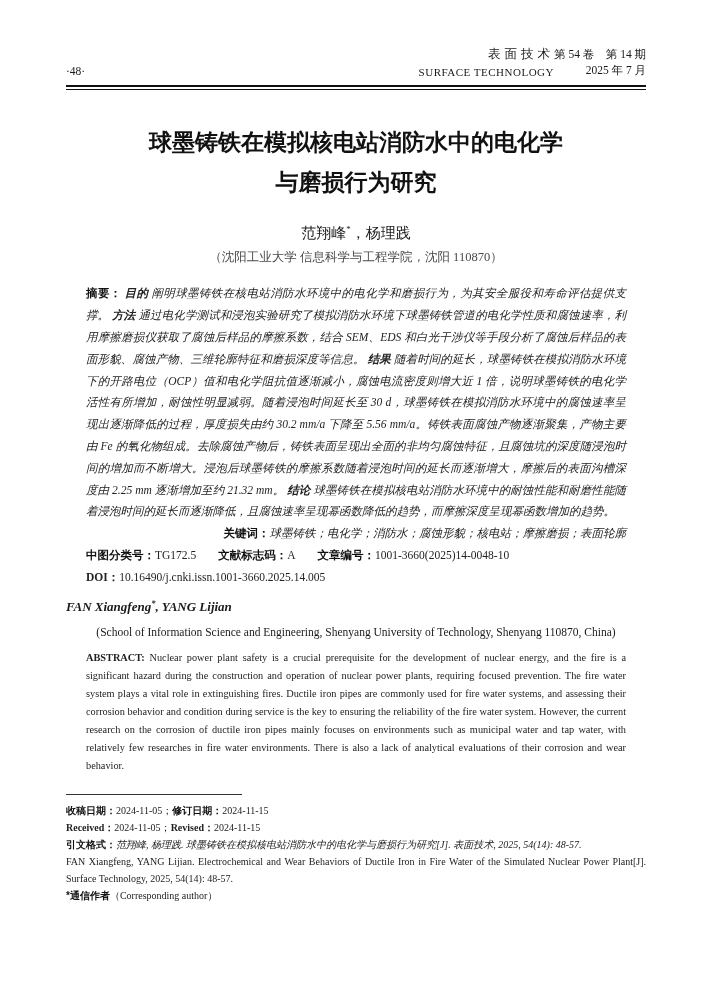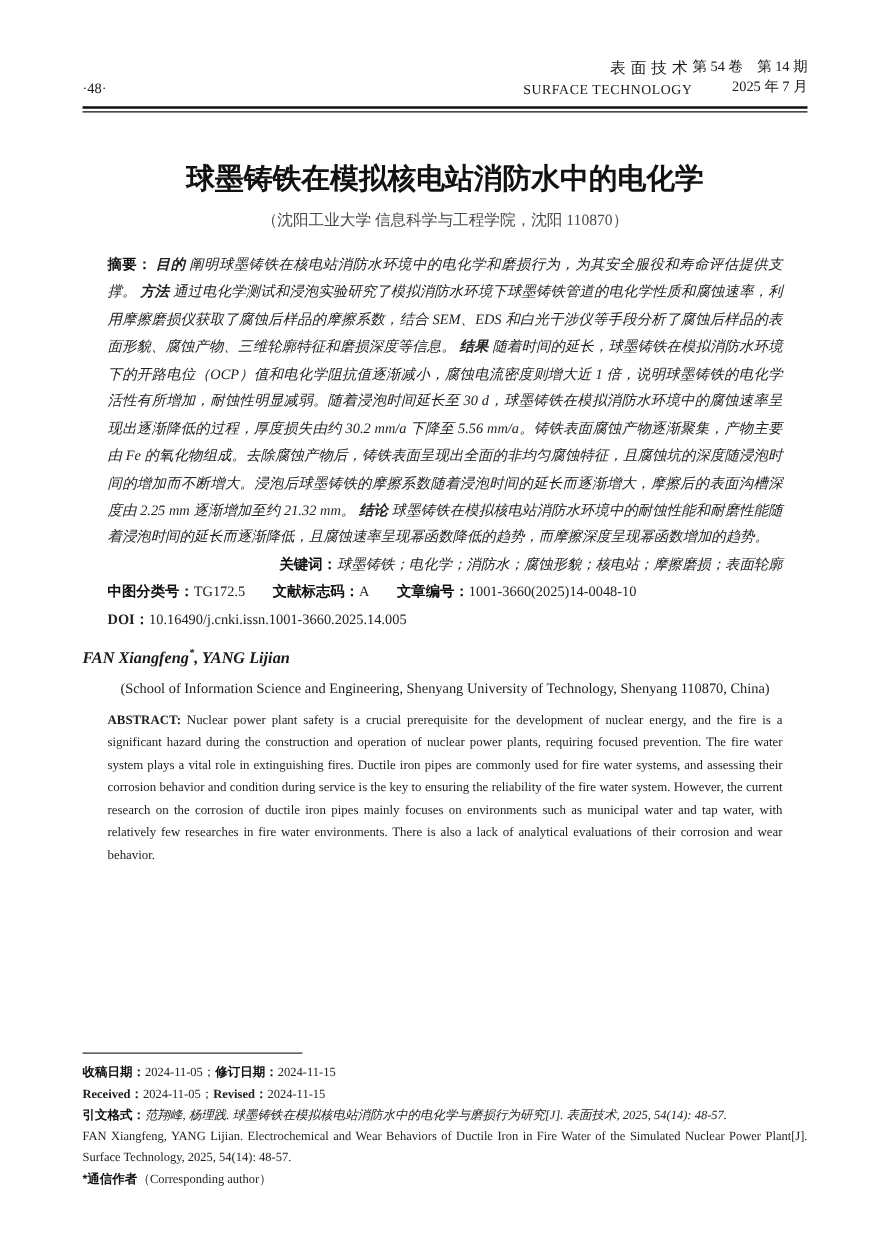--- a/index.html
+++ b/index.html
@@ -48,21 +48,21 @@
 
   
   .en-title{margin-top:17px;text-align:center;font-weight:bold;font-size:17px;line-height:24px;color:#111;}
   .en-authors{margin-top:9px;text-align:left;font-weight:bold;font-style:italic;font-size:13px;}
   .en-authors sup{font-size:8.5px;}
   .en-affiliation{margin-top:11px;text-align:center;font-size:11.5px;}
   .en-abstract{margin:11px 20px 0 20px;font-size:10.3px;line-height:18px;text-align:justify;color:#222;}
   .en-abstract .hd{font-weight:bold;}
 
   
-  .footnote{position:absolute;left:66px;right:66px;top:842px;font-size:10px;line-height:17px;color:#222;}
+  .footnote{position:absolute;left:66px;right:66px;top:794px;font-size:10px;line-height:17px;color:#222;}
   .fn-rule{width:176px;border-top:1.2px solid #333;margin-bottom:7px;}
   .footnote .hd-cn{font-family:"Liberation Sans",sans-serif;font-weight:bold;color:#111;}
   .footnote .hd-en{font-weight:bold;}
   .fn-cite-cn{font-style:italic;text-align:center;}
   .fn-en-cite{text-align:justify;}
 </style>
 </head>
 <body>
 
 <div class="page">
@@ -75,22 +75,24 @@
     </div>
     <div class="jh-right">
       <div>第 54 卷　第 14 期</div>
       <div>2025 年 7 月</div>
     </div>
   </div>
   <div class="double-rule"></div>
 
   <div class="cn-title">
     <div>球墨铸铁在模拟核电站消防水中的电化学</div>
+    <div>与磨损行为研究</div>
   </div>
 
+  <div class="cn-authors"><span>范翔峰</span><sup>*</sup><span>，</span><span>杨理践</span></div>
 
   <div class="cn-affiliation">（沈阳工业大学 信息科学与工程学院，沈阳 110870）</div>
 
   <div class="cn-block">
     <div class="cn-abstract"><span class="hd">摘要：</span><span class="seg-label">目的</span><span class="seg-text">阐明球墨铸铁在核电站消防水环境中的电化学和磨损行为，为其安全服役和寿命评估提供支撑。</span><span class="seg-label">方法</span><span class="seg-text">通过电化学测试和浸泡实验研究了模拟消防水环境下球墨铸铁管道的电化学性质和腐蚀速率，利用摩擦磨损仪获取了腐蚀后样品的摩擦系数，结合 SEM、EDS 和白光干涉仪等手段分析了腐蚀后样品的表面形貌、腐蚀产物、三维轮廓特征和磨损深度等信息。</span><span class="seg-label">结果</span><span class="seg-text">随着时间的延长，球墨铸铁在模拟消防水环境下的开路电位（OCP）值和电化学阻抗值逐渐减小，腐蚀电流密度则增大近 1 倍，说明球墨铸铁的电化学活性有所增加，耐蚀性明显减弱。随着浸泡时间延长至 30 d，球墨铸铁在模拟消防水环境中的腐蚀速率呈现出逐渐降低的过程，厚度损失由约 30.2 mm/a 下降至 5.56 mm/a。铸铁表面腐蚀产物逐渐聚集，产物主要由 Fe 的氧化物组成。去除腐蚀产物后，铸铁表面呈现出全面的非均匀腐蚀特征，且腐蚀坑的深度随浸泡时间的增加而不断增大。浸泡后球墨铸铁的摩擦系数随着浸泡时间的延长而逐渐增大，摩擦后的表面沟槽深度由 2.25 mm 逐渐增加至约 21.32 mm。</span><span class="seg-label">结论</span><span class="seg-text">球墨铸铁在模拟核电站消防水环境中的耐蚀性能和耐磨性能随着浸泡时间的延长而逐渐降低，且腐蚀速率呈现幂函数降低的趋势，而摩擦深度呈现幂函数增加的趋势。</span></div>
 
     <div class="kw-line"><span class="hd">关键词：</span><span class="kw-text">球墨铸铁；电化学；消防水；腐蚀形貌；核电站；摩擦磨损；表面轮廓</span></div>
 
     <div class="cls-line"><span class="cls-item"><span class="hd">中图分类号：</span><span>TG172.5</span></span><span class="cls-item"><span class="hd">文献标志码：</span><span>A</span></span><span class="cls-item"><span class="hd">文章编号：</span><span>1001-3660(2025)14-0048-10</span></span></div>
 

